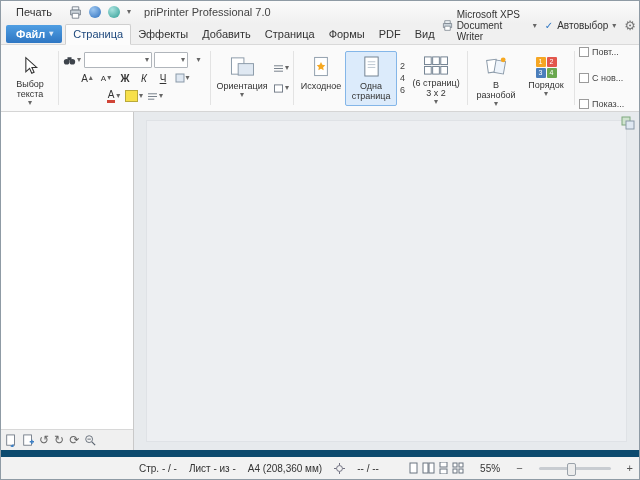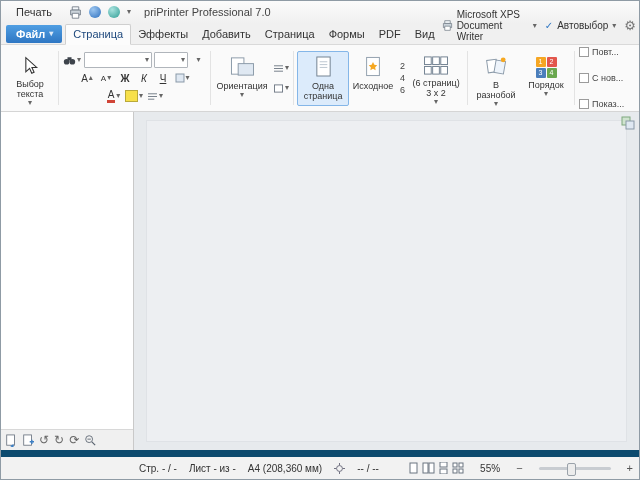--- a/index.html
+++ b/index.html
@@ -238,42 +238,42 @@
           <svg width="11" height="9" viewBox="0 0 12 10">
               <rect x="1.5" y="1" width="9" height="8" fill="#fff" stroke="#6a7480"></rect>
             </svg>
           <span class="caretglyph">▾</span>
         </span>
       </div>
     </div>
     <div class="rsep"></div>
 
     <div class="rgroup">
+      <div class="bigbtn" style="width:48px">
+        <span class="icon24">
+          <svg width="20" height="23" viewBox="0 0 22 24">
+              <rect x="4" y="2" width="14" height="20" fill="#fff" stroke="#8a99a8"></rect>
+              <path d="M11 7l1.5 3 3.2.5-2.3 2.3.5 3.2-2.9-1.6-2.9 1.6.5-3.2-2.3-2.3 3.2-.5z" fill="#f6a821"></path>
+            </svg>
+        </span>
+        <span class="blabel">Исходное</span>
+      </div>
       <div class="bigbtn selected" style="width:52px">
         <span class="icon24">
           <svg width="19" height="23" viewBox="0 0 20 24">
               <rect x="3" y="2" width="14" height="20" fill="#fff" stroke="#6e7e8e"></rect>
               <g stroke="#b9c4cf">
                 <line x1="6" y1="7" x2="14" y2="7"></line>
                 <line x1="6" y1="10" x2="14" y2="10"></line>
                 <line x1="6" y1="13" x2="14" y2="13"></line>
               </g>
             </svg>
         </span>
         <span class="blabel">Одна
 страница</span>
-      </div>
-      <div class="bigbtn" style="width:48px">
-        <span class="icon24">
-          <svg width="20" height="23" viewBox="0 0 22 24">
-              <rect x="4" y="2" width="14" height="20" fill="#fff" stroke="#8a99a8"></rect>
-              <path d="M11 7l1.5 3 3.2.5-2.3 2.3.5 3.2-2.9-1.6-2.9 1.6.5-3.2-2.3-2.3 3.2-.5z" fill="#f6a821"></path>
-            </svg>
-        </span>
-        <span class="blabel">Исходное</span>
       </div>
       <div class="numcol">
         <span>2</span>
         <span>4</span>
         <span>6</span>
       </div>
       <div class="bigbtn" style="width:56px">
         <span class="icon24">
           <svg width="26" height="21" viewBox="0 0 26 22">
               <g fill="#fff" stroke="#6e7e8e">

